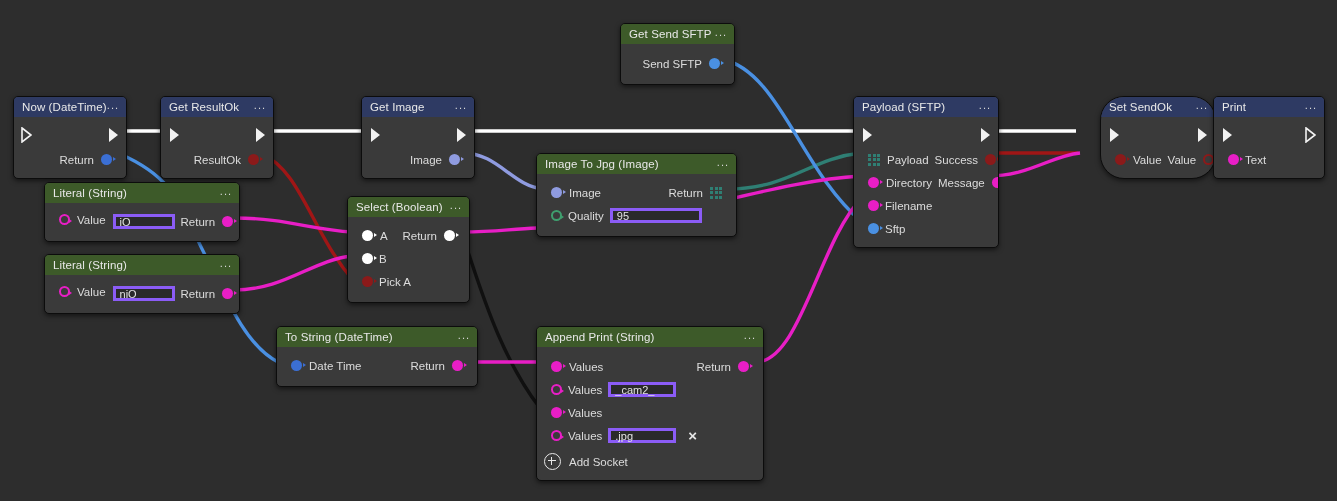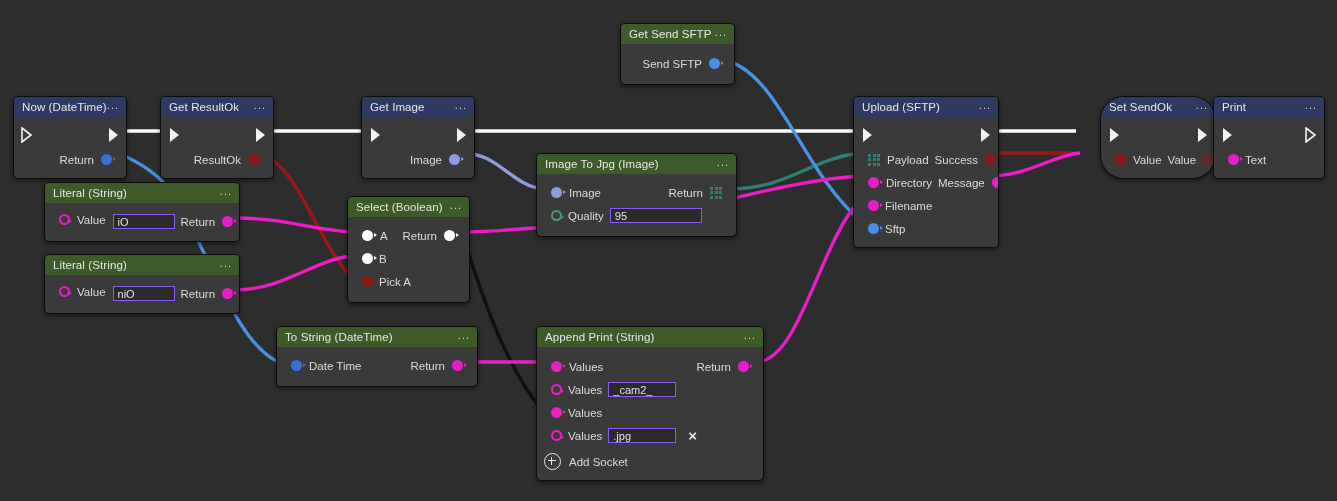--- a/index.html
+++ b/index.html
@@ -31,21 +31,21 @@
   .sock{width:11px;height:11px;border-radius:50%;flex:none;position:relative;}
   .sock.hollow{background:transparent!important;border:2px solid;box-sizing:border-box;}
   .sock::after{content:"";position:absolute;right:-4px;top:3px;
                border-left:3.5px solid currentColor;border-top:2.5px solid transparent;
                border-bottom:2.5px solid transparent;}
   .grid{width:12px;height:12px;flex:none;display:grid;
         grid-template-columns:repeat(3,3px);grid-template-rows:repeat(3,3px);
         gap:1.5px;}
   .grid i{background:#2f7f74;display:block;}
 
-  .field{background:#2a2a2a;border:1px solid #8b5cf6;height:15px;
+  .field{background:#2a2a2a;border:3px solid #8b5cf6;height:15px;
          font-size:11px;color:#e2e2e2;padding:0 4px;display:flex;align-items:center;
          box-sizing:border-box;}
   .xbtn{font-size:15px;color:#e6e6e6;line-height:1;padding-left:6px;font-weight:bold;}
   .addrow{display:flex;align-items:center;gap:8px;padding:6px 7px 0 7px;}
   .plus{width:15px;height:15px;border:1.6px solid #e8e8e8;border-radius:50%;
         position:relative;flex:none;}
   .plus::before,.plus::after{content:"";position:absolute;background:#e8e8e8;}
   .plus::before{left:3px;top:5.7px;width:7.5px;height:1.6px;}
   .plus::after{top:3px;left:5.7px;height:7.5px;width:1.6px;}
 </style>
@@ -333,21 +333,21 @@
       </div>
       <div class="addrow">
         <span class="plus"></span>
         <span class="lbl">Add Socket</span>
       </div>
     </div>
   </div>
 
   <div class="node" style="left:853px;top:96px;width:144px;">
     <div class="nhdr blue">
-      <span>Upload (SFTP)</span>
+      <span>Payload (SFTP)</span>
       <span class="dots">...</span>
     </div>
     <div class="nbody">
       <div class="execrow">
         <svg class="exec" viewBox="0 0 14 16">
             <path d="M3 1 L12 8 L3 15 Z" fill="#f2f2f2"></path>
           </svg>
         <svg class="exec" viewBox="0 0 14 16">
             <path d="M3 1 L12 8 L3 15 Z" fill="#f2f2f2"></path>
           </svg>

